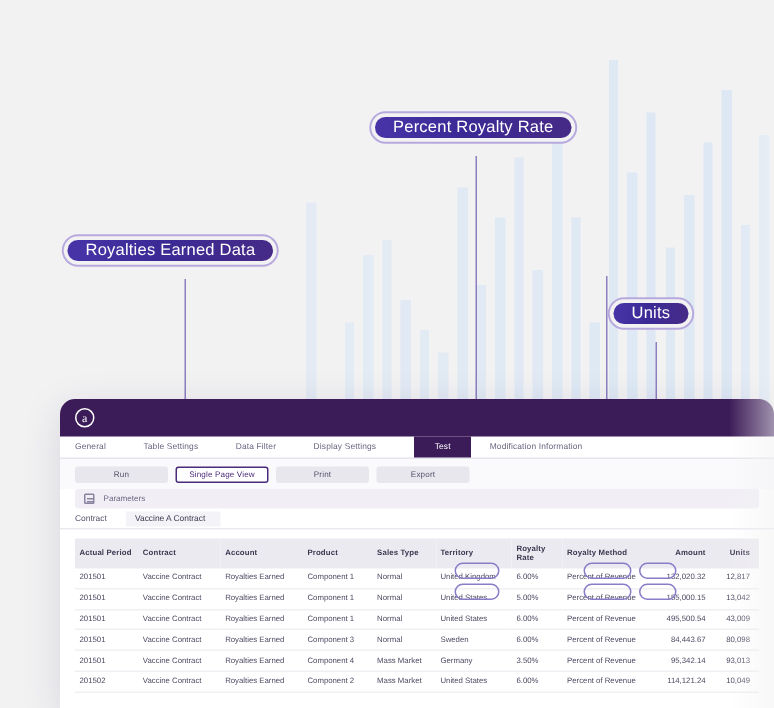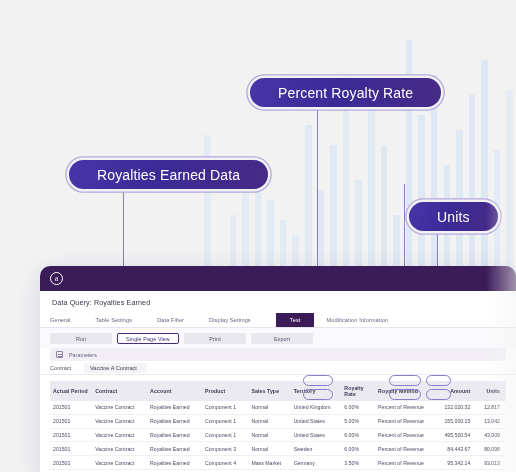--- a/index.html
+++ b/index.html
@@ -45,25 +45,25 @@
 
   
   .callout {
     position: absolute;
     display: flex;
     align-items: center;
     justify-content: center;
     border-radius: 999px;
     background: linear-gradient(100deg, #4834a8 0%, #3b2a96 45%, #462a86 100%);
     color: #ffffff;
-    font-size: 14px;
+    font-size: 11px;
     letter-spacing: .15px;
     white-space: nowrap;
-    padding: 0 28px;
-    height: 29px;
+    padding: 0 12px;
+    height: 14px;
     box-shadow: 0 0 0 2.5px #f2f2f3, 0 0 0 3.8px #b7a9de;
     z-index: 6;
   }
 
   
   #app-window {
     position: absolute;
     left: 40px;
     top: 266px;
     width: 476px;
@@ -275,31 +275,30 @@
       <div class="bg-bar" style="left: 481.264px; width: 6.54439px; height: 230px; bottom: 182px; opacity: 0.91;"></div>
       <div class="bg-bar" style="left: 493.85px; width: 6.54439px; height: 140px; bottom: 182px; opacity: 0.93;"></div>
       <div class="bg-bar" style="left: 506.435px; width: 6.54439px; height: 200px; bottom: 182px; opacity: 0.94;"></div>
     </div>
 
   <div class="connector" style="left:123px; top:186px; height:92px;"></div>
   <div class="connector" style="left:317px; top:104px; height:290px;"></div>
   <div class="connector" style="left:404px; top:184px; height:210px;"></div>
   <div class="connector" style="left:437px; top:228px; height:166px;"></div>
 
-  <div class="callout" style="left:69px; top:160px;">Royalties Earned Data</div>
+  <div class="callout" style="left:45px; top:160px;">Royalties Earned Data</div>
   <div class="callout" style="left:250px; top:78px;">Percent Royalty Rate</div>
   <div class="callout" style="left:409px; top:202px;">Units</div>
 
   <div id="app-window">
 
     <div id="app-titlebar">
       <div class="logo-mark">a</div>
     </div>
 
-    <div id="query-title">Data Query: Royalties Earned</div>
 
     <div id="tabs">
       <div class="tab">General</div>
       <div class="tab">Table Settings</div>
       <div class="tab">Data Filter</div>
       <div class="tab">Display Settings</div>
       <div class="tab active">Test</div>
       <div class="tab">Modification Information</div>
     </div>
 

